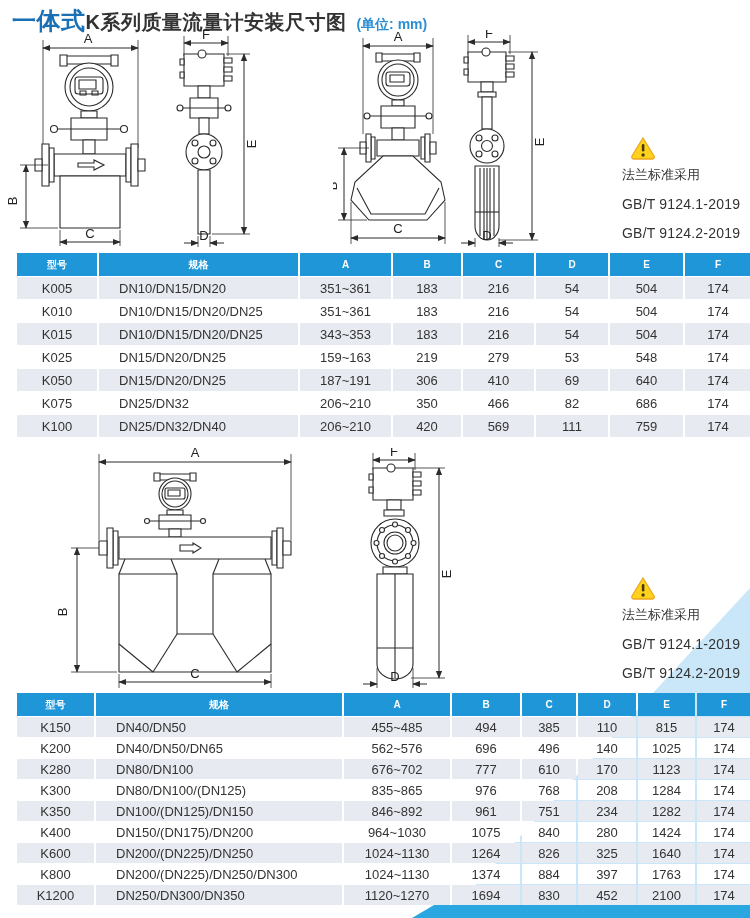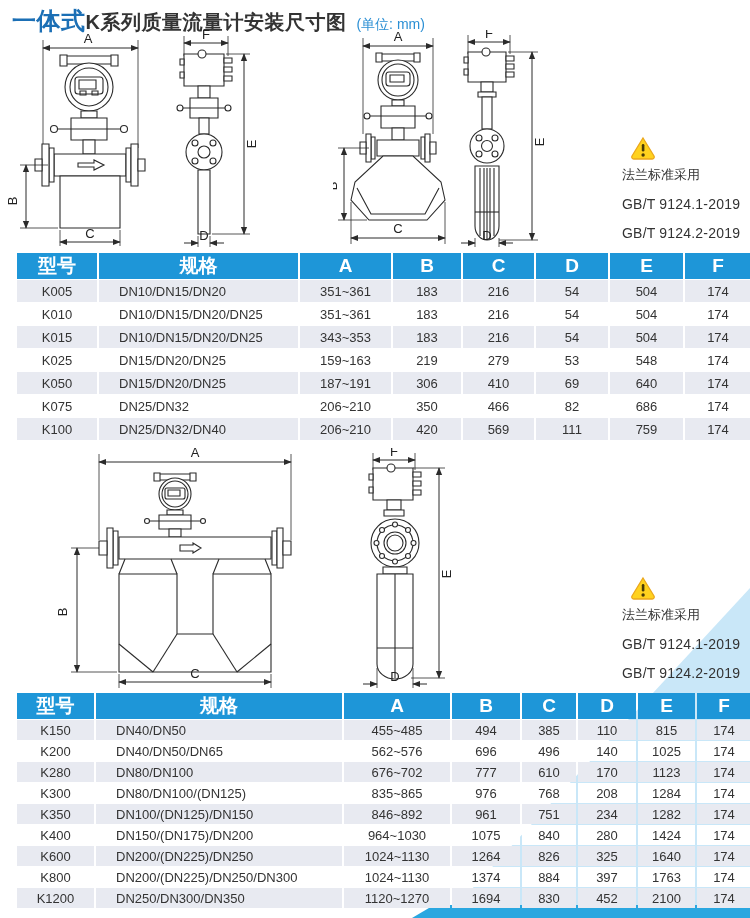--- a/index.html
+++ b/index.html
@@ -10,42 +10,42 @@
   
   .corner-tint { position:absolute; left:445px; top:588px; width:305px; height:330px;
     background:#c9e7f8; clip-path:polygon(100% 0, 100% 100%, 0 100%); z-index:0; }
   .accent-bar { position:absolute; left:412px; top:905px; width:338px; height:13px;
     background:#2aa7e0; clip-path:polygon(22px 0, 100% 0, 100% 100%, 0 100%); z-index:1; }
 
   
   .titlebar { position:absolute; left:12px; top:5px; z-index:2; white-space:nowrap; }
   .title-brand { font-size:24px; font-weight:bold; color:#1b6fb5; letter-spacing:.5px; }
   .title-main  { font-size:20px; font-weight:bold; color:#333; letter-spacing:.5px; }
-  .title-unit  { font-size:14px; color:#2b8fd4; margin-left:10px; font-weight:normal; }
+  .title-unit  { font-size:14px; color:#2b8fd4; margin-left:10px; font-weight:bold; }
 
   
   .diag { position:absolute; z-index:2; }
   svg { display:block; }
   svg * { vector-effect:non-scaling-stroke; }
   .ln { stroke:#2b2b2b; stroke-width:1.1; fill:none; }
   .lnf { stroke:#2b2b2b; stroke-width:1.1; fill:#fff; }
   .dim { stroke:#2b2b2b; stroke-width:1; fill:none; }
   .ext { stroke:#2b2b2b; stroke-width:.8; fill:none; }
   svg text { font:13px "Liberation Sans","DejaVu Sans",sans-serif; fill:#222; }
 
   
   .note { position:absolute; width:132px; z-index:2; }
   .note .warn { margin-left:8px; margin-bottom:6px; }
   .note .head { font-size:13px; color:#333; margin-bottom:12px; }
   .note .std  { font-size:14px; color:#333; margin-bottom:13px; letter-spacing:.2px; }
 
   
   table.spec-table { position:absolute; left:15px; width:722px; table-layout:fixed;
     border-collapse:separate; border-spacing:2px 1px; z-index:2; }
-  table.spec-table th { background:#1e96d8; color:#fff; font-size:19px; font-weight:bold;
+  table.spec-table th { background:#1e96d8; color:#fff; font-size:10px; font-weight:bold;
     text-align:center; height:23px; overflow:hidden; }
   table.spec-table td { font-size:13px; color:#333; text-align:center; background:#fff;
     overflow:hidden; white-space:nowrap; }
   #table1 td { height:22px; }
   #table2 td { height:20px; }
   table.spec-table tbody tr:nth-child(odd) td { background:#e8eaf1; }
   table.spec-table td.spec { text-align:left; padding-left:20px; }
 </style>
 </head>
 <body>

